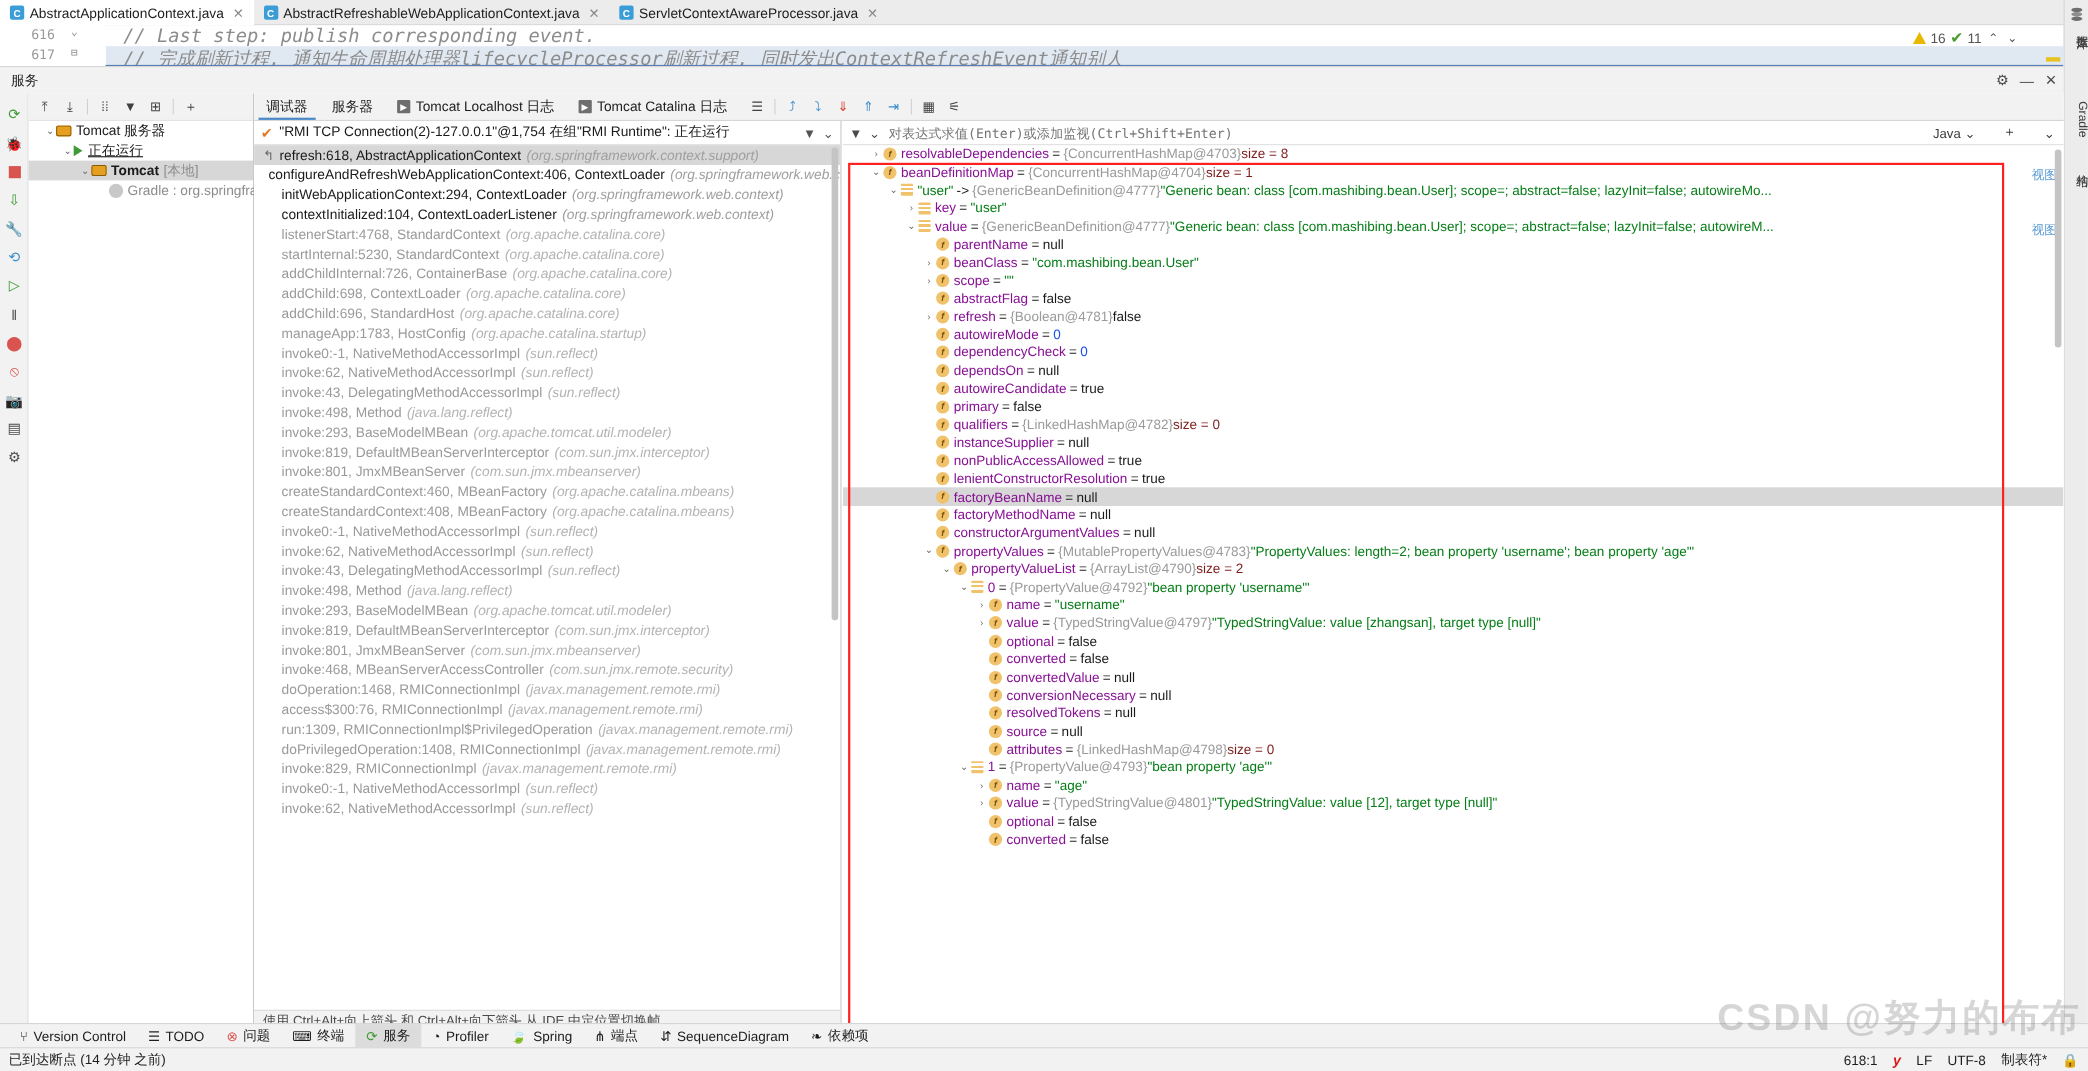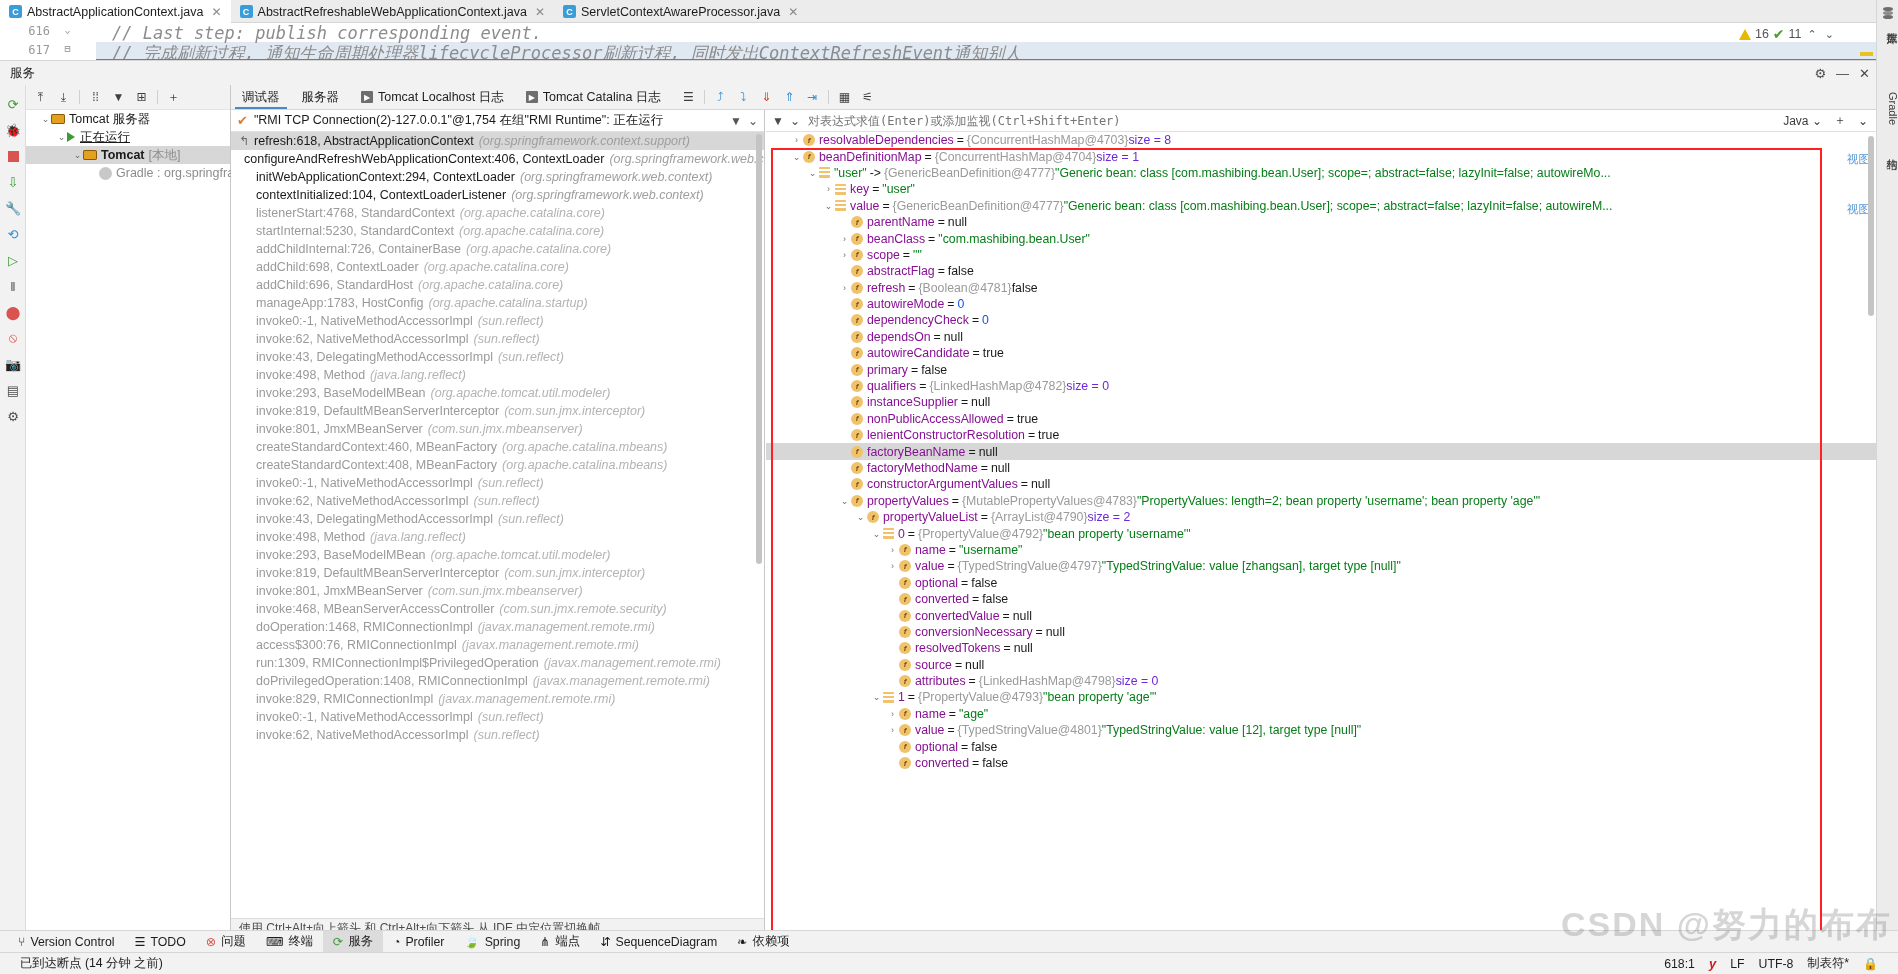--- a/index.html
+++ b/index.html
@@ -232,21 +232,21 @@
   }
   .vars-eval {
     height: 22px; display: flex; align-items: center; gap: 6px;
     border-bottom: 1px solid #e0e0e0; padding-left: 6px;
   }
   .vars-eval .filt { color: #4a4a4a; font-size: 12px; }
   .vars-eval input {
     flex: 1; border: 0; outline: 0; font-size: 12px; color: #555;
     font-family: "DejaVu Sans Mono", monospace; background: transparent;
   }
-  .vars-eval .rgt { display: flex; align-items: center; gap: 12px; padding-right: 8px; font-size: 12px; color: #3c3c3c; }
+  .vars-eval .rgt { display: flex; align-items: center; gap: 25px; padding-right: 8px; font-size: 12px; color: #3c3c3c; }
   .vrow {
     height: 16.4px; display: flex; align-items: center;
     font-size: 12.3px; white-space: nowrap; overflow: hidden; position: relative;
   }
   .vrow.sel { background: #d7d7d7; }
   .vtw { width: 13px; text-align: center; color: #6a6a6a; font-size: 9px; flex: 0 0 auto; }
   .fic-f {
     width: 12px; height: 12px; border-radius: 50%;
     background: #f0c26b; color: #7a4f00; font-size: 8px; font-style: italic;
     display: inline-flex; align-items: center; justify-content: center;
@@ -256,21 +256,21 @@
     width: 11px; height: 11px; margin-right: 4px; flex: 0 0 auto;
     background: linear-gradient(to bottom,#f0c26b 0 2px,#fff 2px 4px,#f0c26b 4px 6px,#fff 6px 8px,#f0c26b 8px 11px);
     border-radius: 1px;
   }
   .vname { color: #871094; }
   .veq { color: #1a1a1a; padding: 0 3px; }
   .vref { color: #9a9a9a; }
   .vstr { color: #067d17; }
   .vnum { color: #1750eb; }
   .vkw { color: #1a1a1a; }
-  .vsize { color: #6d28d9; }
+  .vsize { color: #7f1d1d; }
   .red-box {
     position: absolute; border: 2px solid #ff2020; pointer-events: none;
   }
   .vars-scroll {
     position: absolute; right: 2px; top: 26px; width: 6px; height: 180px;
     background: #c4c4c4; border-radius: 3px;
   }
   .sidelink { color: #5b9bd5; font-size: 11.5px; }
 
   
@@ -282,21 +282,21 @@
   .bbtn {
     display: flex; align-items: center; gap: 5px; height: 22px;
     padding: 0 10px; font-size: 12.3px; color: #1d1d1d; white-space: nowrap;
   }
   .bbtn.active { background: #dcdcdc; }
 
   
   .statusbar {
     position: absolute; left: 0; right: 0; bottom: 0; height: 22px;
     background: #f2f2f2; border-top: 1px solid #d6d6d6;
-    display: flex; align-items: center; padding: 0 20px; font-size: 12.3px; color: #1d1d1d; text-align: right;
+    display: flex; align-items: center; padding: 0 8px; font-size: 12.3px; color: #1d1d1d; text-align: right;
   }
   .statusbar .right {
     margin-left: auto; display: flex; align-items: center; gap: 14px;
   }
   .yglyph { color: #d41b1b; font-weight: bold; font-style: italic; font-size: 13px; }
   .lockglyph { color: #4a4a4a; font-size: 12px; }
 
   .watermark {
     position: absolute; right: 6px; bottom: 26px;
     font-size: 34px; color: rgba(120,120,120,0.30);

